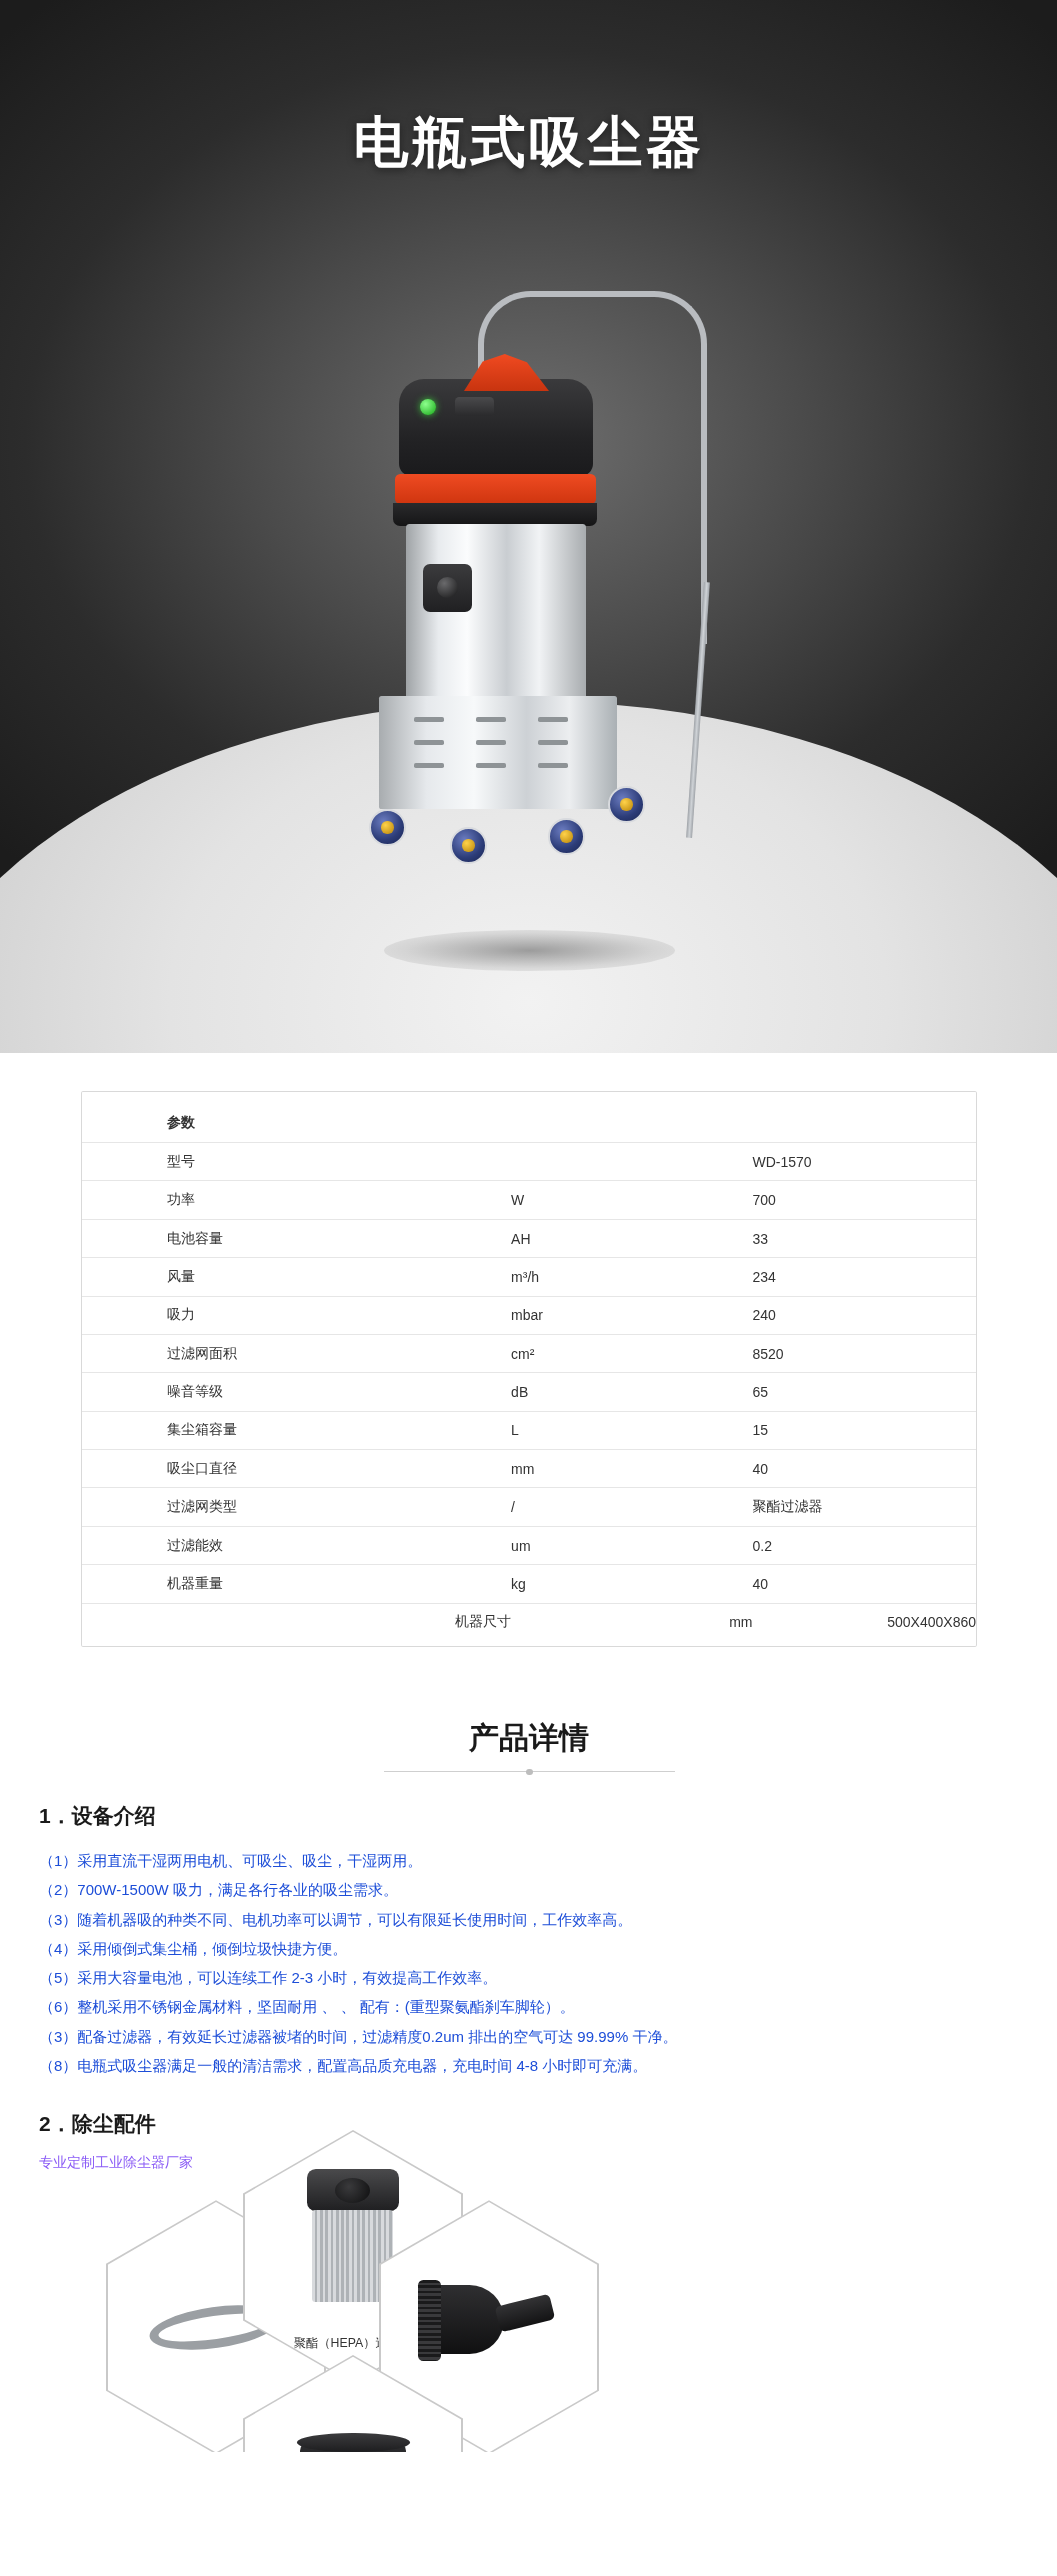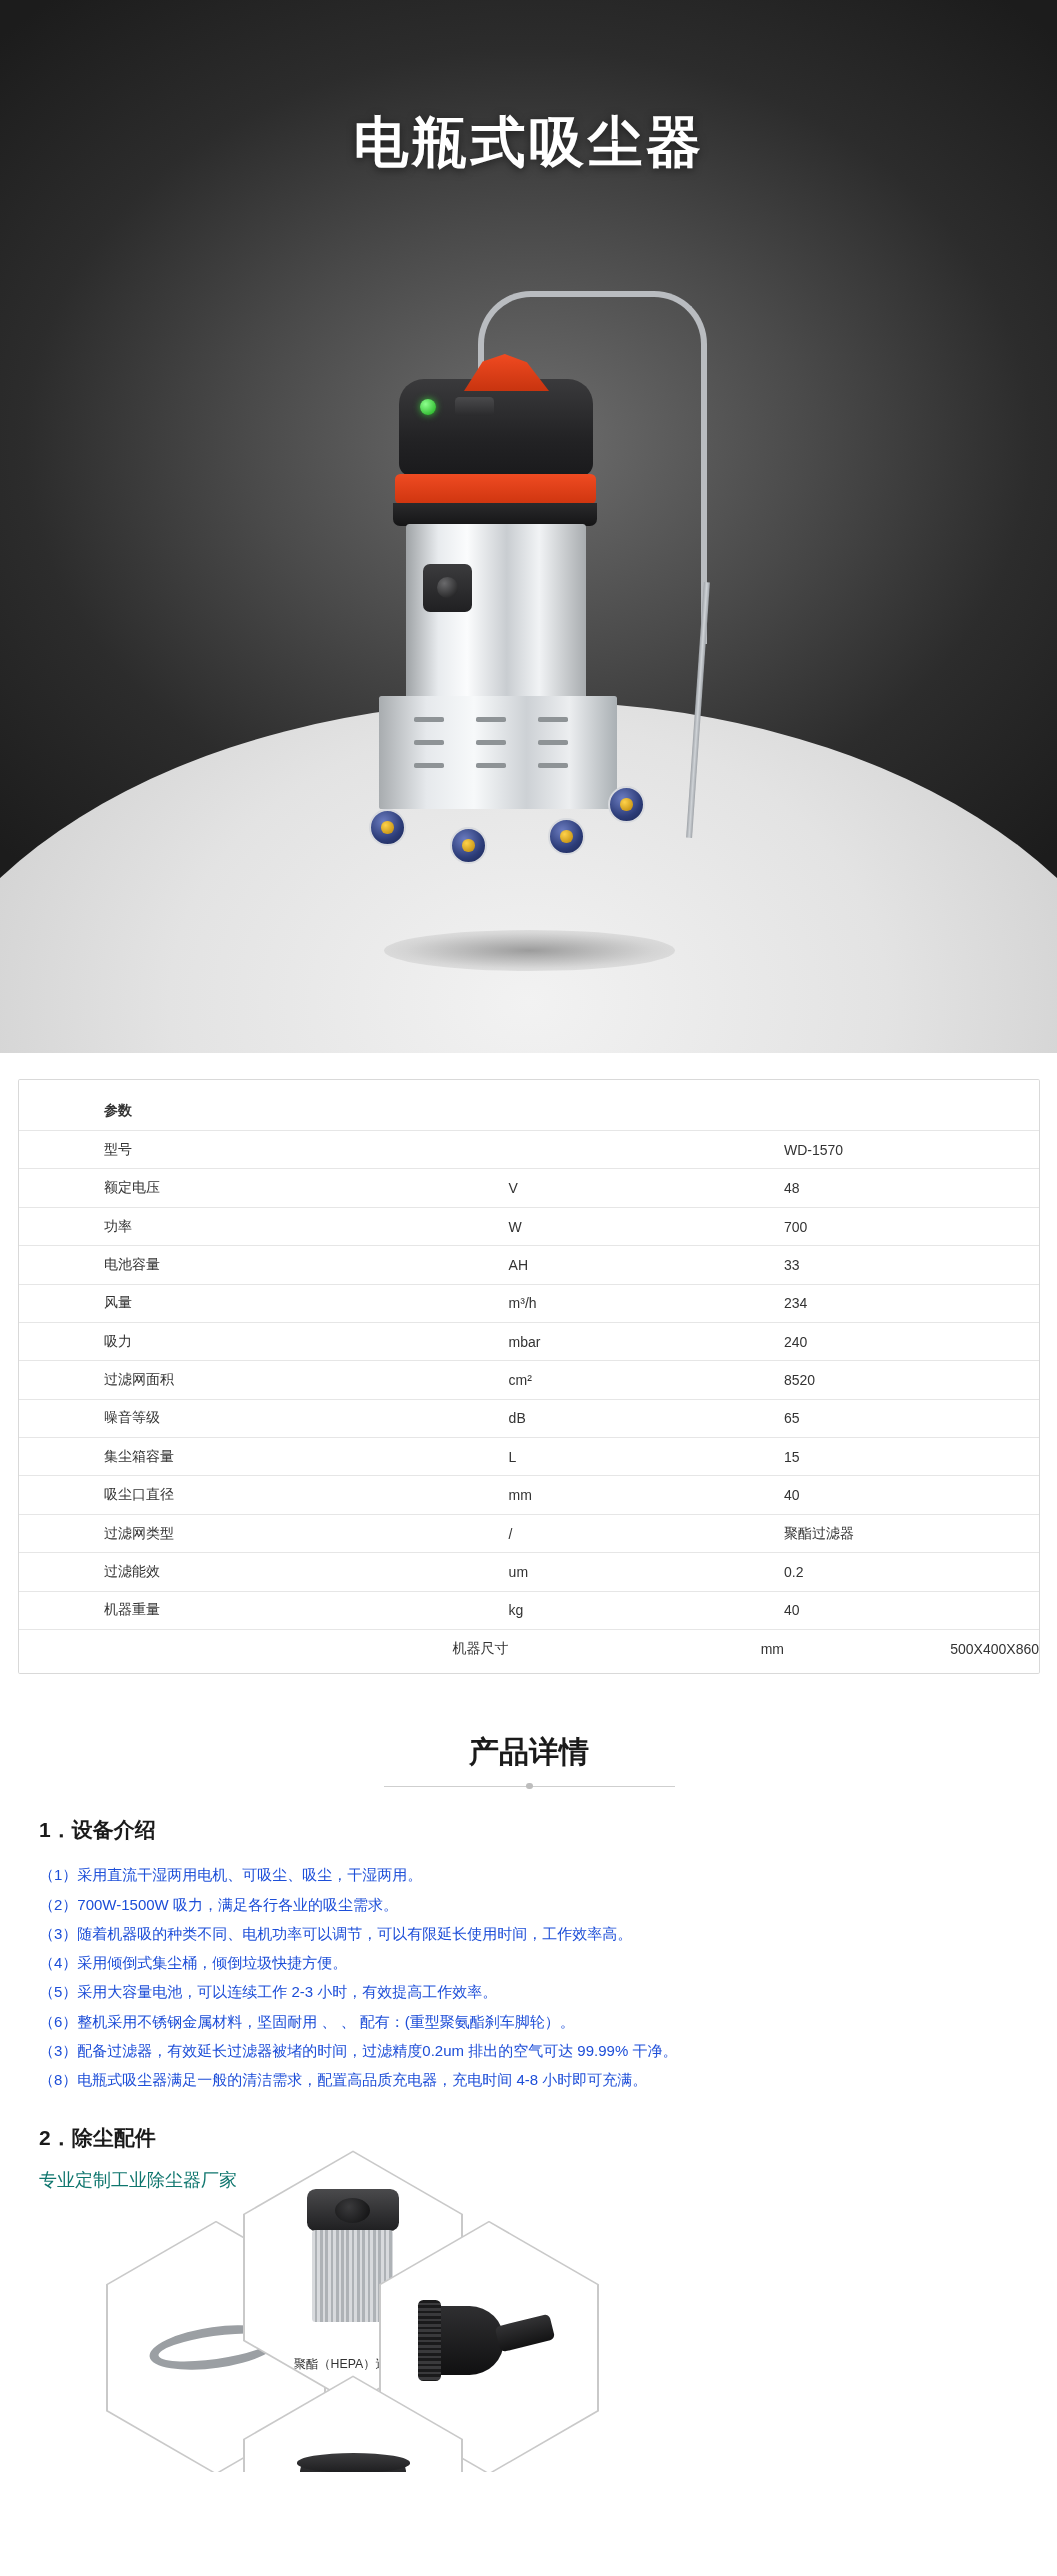--- a/index.html
+++ b/index.html
@@ -159,22 +159,22 @@
   .wheel-hub {
     position:absolute; left:50%; top:50%;
     width:12.3px; height:12.3px; margin:-6.2px 0 0 -6.2px;
     border-radius:50%;
     background: radial-gradient(circle at 35% 32%, #ffd24a, #b88408);
   }
 
   
   .specs-wrap { padding: 26.4px 17.6px 17.6px; }
   .specs {
-    width: 1022px;
-    margin: 0 auto;
+    width: 896px;
+    margin: 12px auto;
     border: 0.9px solid #d9d9d9;
     border-radius: 1.8px;
     padding: 12.3px 0 5.3px;
     background: #fff;
   }
   table.spec-table {
     width: 100%;
     border-collapse: collapse;
     font-size: 14px;
   }
@@ -222,22 +222,22 @@
     font-weight: bold;
     color: #1a1a1a;
     margin: 30px 0 16px;
   }
   .para {
     font-size: 15px;
     line-height: 1.95;
     color: #1d4ed8;
   }
   .subnote {
-    font-size: 18px;
-    color: #0f766e;
+    font-size: 14px;
+    color: #8b5cf6;
     margin-top: 5px;
   }
 
   
   .acc-area {
     position: relative;
     width: 1022px;
     height: 264px;
     margin: 16px auto 0;
   }
@@ -381,25 +381,20 @@
           <td class="col-label">参数</td>
           <td class="col-unit"></td>
           <td class="col-value"></td>
         </tr>
       <tr>
             <td class="col-label">型号</td>
             <td class="col-unit"></td>
             <td class="col-value">WD-1570</td>
           </tr>
           <tr>
-            <td class="col-label">额定电压</td>
-            <td class="col-unit">V</td>
-            <td class="col-value">48</td>
-          </tr>
-          <tr>
             <td class="col-label">功率</td>
             <td class="col-unit">W</td>
             <td class="col-value">700</td>
           </tr>
           <tr>
             <td class="col-label">电池容量</td>
             <td class="col-unit">AH</td>
             <td class="col-value">33</td>
           </tr>
           <tr>

